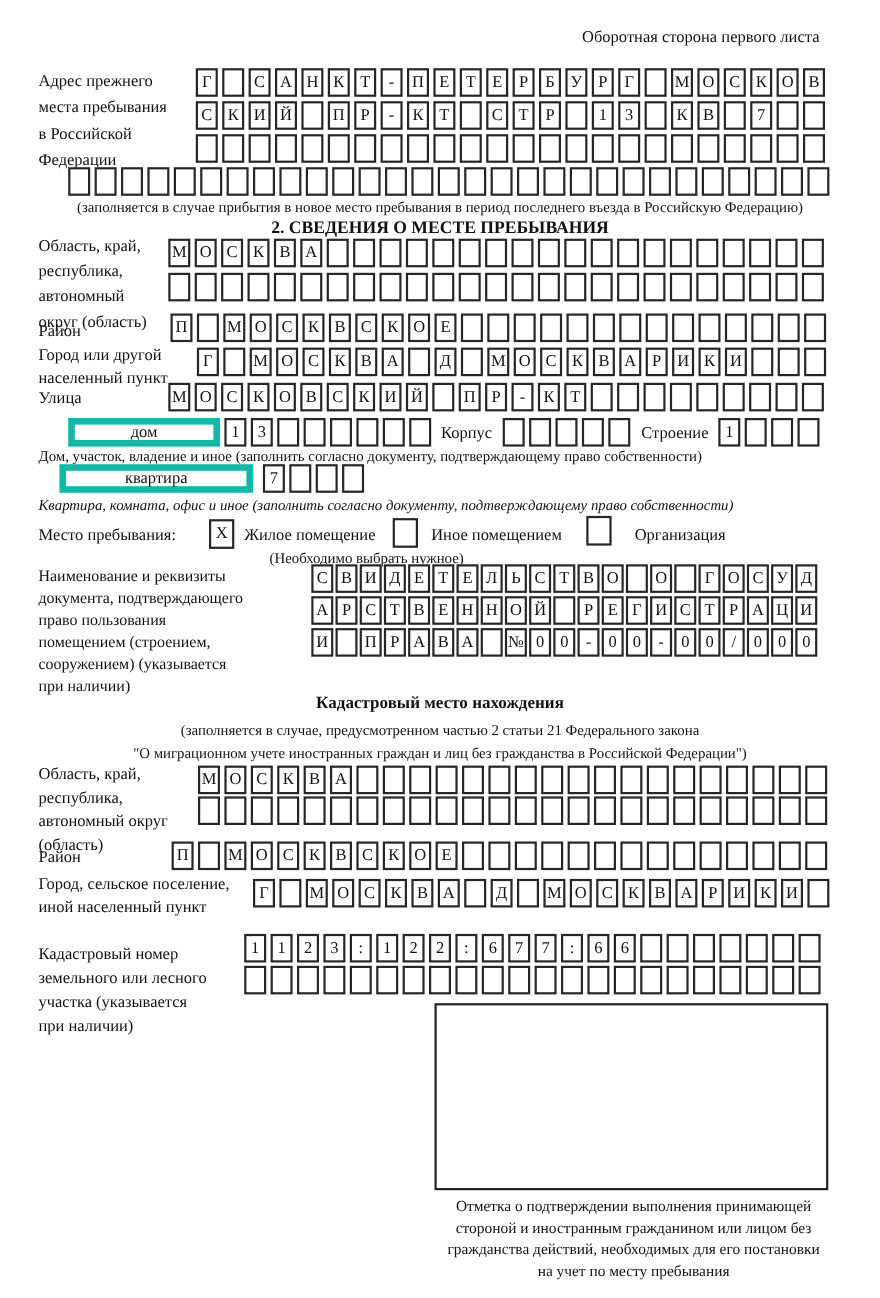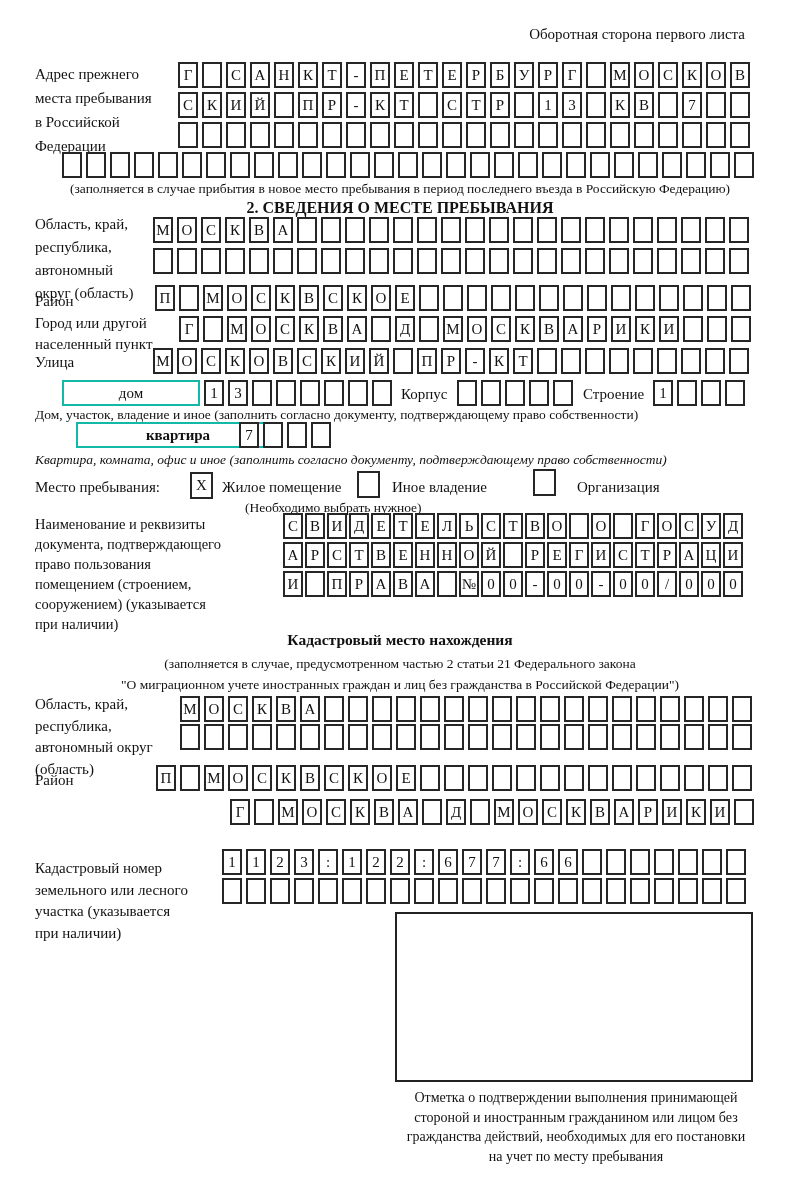--- a/index.html
+++ b/index.html
@@ -14,21 +14,21 @@
   .center{left:0;width:100%;text-align:center;}
   .cellrow{position:absolute;display:flex;}
   .cell{
     box-sizing:border-box;flex:none;width:20px;height:26px;margin-right:4px;
     border:2px solid #262626;display:flex;align-items:center;justify-content:center;
     font-size:15px;background:#fff;
   }
   .cellrow.tight .cell{width:20px;margin-right:2px;}
   .cellrow .cell:last-child{margin-right:0;}
   .widebox{
-    box-sizing:border-box;border:2px solid #14b8a6;display:flex;align-items:center;
+    box-sizing:border-box;border:6px solid #14b8a6;display:flex;align-items:center;
     justify-content:center;font-size:15px;background:#fff;height:26px;
   }
   .checkbox{
     box-sizing:border-box;width:23px;height:27px;border:2px solid #262626;
     display:flex;align-items:center;justify-content:center;font-size:15px;background:#fff;
   }
   .stampbox{box-sizing:border-box;border:2px solid #222;background:#fff;}
 </style>
 </head>
 <body>
@@ -321,34 +321,34 @@
     </div>
   <div class="abs lbl" style="left:583px;top:382px;">Строение</div>
   <div class="cellrow" style="left:653px;top:380px;">
       <span class="cell">1</span>
       <span class="cell"></span>
       <span class="cell"></span>
       <span class="cell"></span>
     </div>
   <div class="abs note" style="left:35px;top:407px;">Дом, участок, владение и иное (заполнить согласно документу, подтверждающему право собственности)</div>
 
-  <div class="abs widebox" style="left:76px;top:422px;width:204px;font-weight:bold;">квартира</div>
+  <div class="abs widebox" style="left:54px;top:422px;width:176px;">квартира</div>
   <div class="cellrow" style="left:239px;top:422px;">
       <span class="cell">7</span>
       <span class="cell"></span>
       <span class="cell"></span>
       <span class="cell"></span>
     </div>
   <div class="abs note" style="left:35px;top:452px;font-style:italic;">Квартира, комната, офис и иное (заполнить согласно документу, подтверждающему право собственности)</div>
 
   <div class="abs lbl" style="left:35px;top:475px;">Место пребывания:</div>
   <div class="abs checkbox" style="left:190px;top:472px;">X</div>
   <div class="abs lbl" style="left:222px;top:475px;">Жилое помещение</div>
   <div class="abs checkbox" style="left:357px;top:471px;"></div>
-  <div class="abs lbl" style="left:392px;top:475px;">Иное владение</div>
+  <div class="abs lbl" style="left:392px;top:475px;">Иное помещением</div>
   <div class="abs checkbox" style="left:533px;top:469px;"></div>
   <div class="abs lbl" style="left:577px;top:475px;">Организация</div>
   <div class="abs note" style="left:245px;top:500px;">(Необходимо выбрать нужное)</div>
 
   <div class="abs lbl" style="left:35px;top:514px;line-height:20px;font-size:14.5px;">Наименование и реквизиты
 документа, подтверждающего
 право пользования
 помещением (строением,
 сооружением) (указывается
 при наличии)</div>
@@ -505,20 +505,22 @@
       <span class="cell"></span>
       <span class="cell"></span>
       <span class="cell"></span>
       <span class="cell"></span>
       <span class="cell"></span>
       <span class="cell"></span>
       <span class="cell"></span>
       <span class="cell"></span>
     </div>
 
+  <div class="abs lbl" style="left:35px;top:794px;line-height:21px;">Город, сельское поселение,
+иной населенный пункт</div>
   <div class="cellrow" style="left:230px;top:799px;">
       <span class="cell">Г</span>
       <span class="cell"></span>
       <span class="cell">М</span>
       <span class="cell">О</span>
       <span class="cell">С</span>
       <span class="cell">К</span>
       <span class="cell">В</span>
       <span class="cell">А</span>
       <span class="cell"></span>

